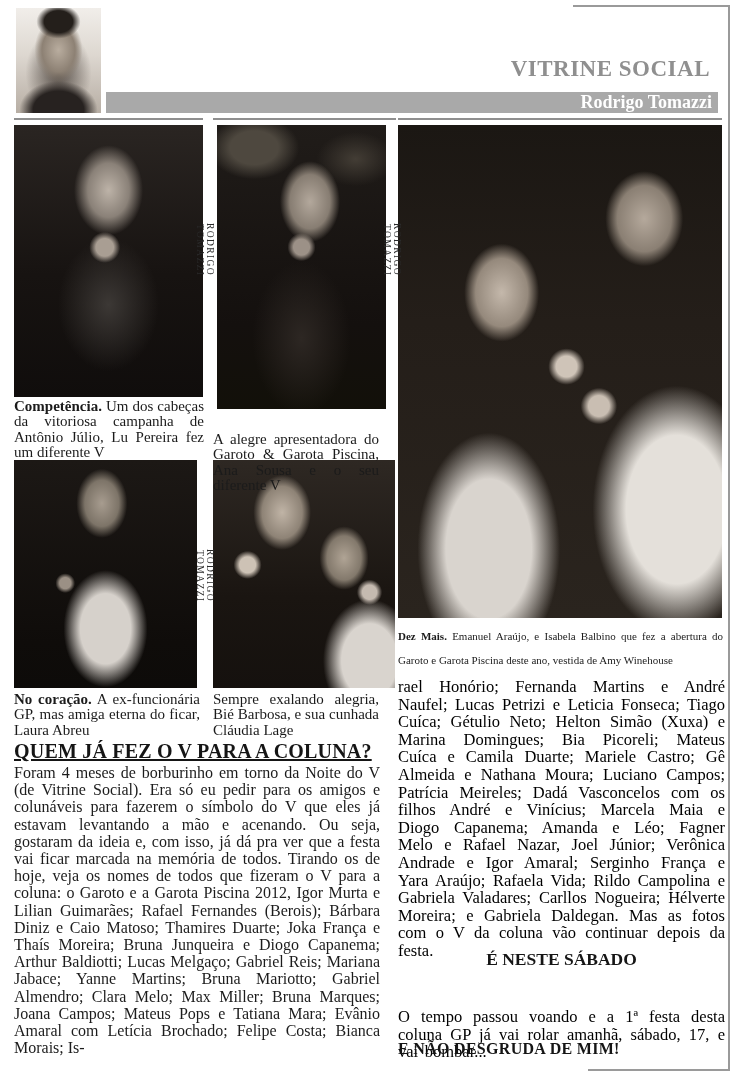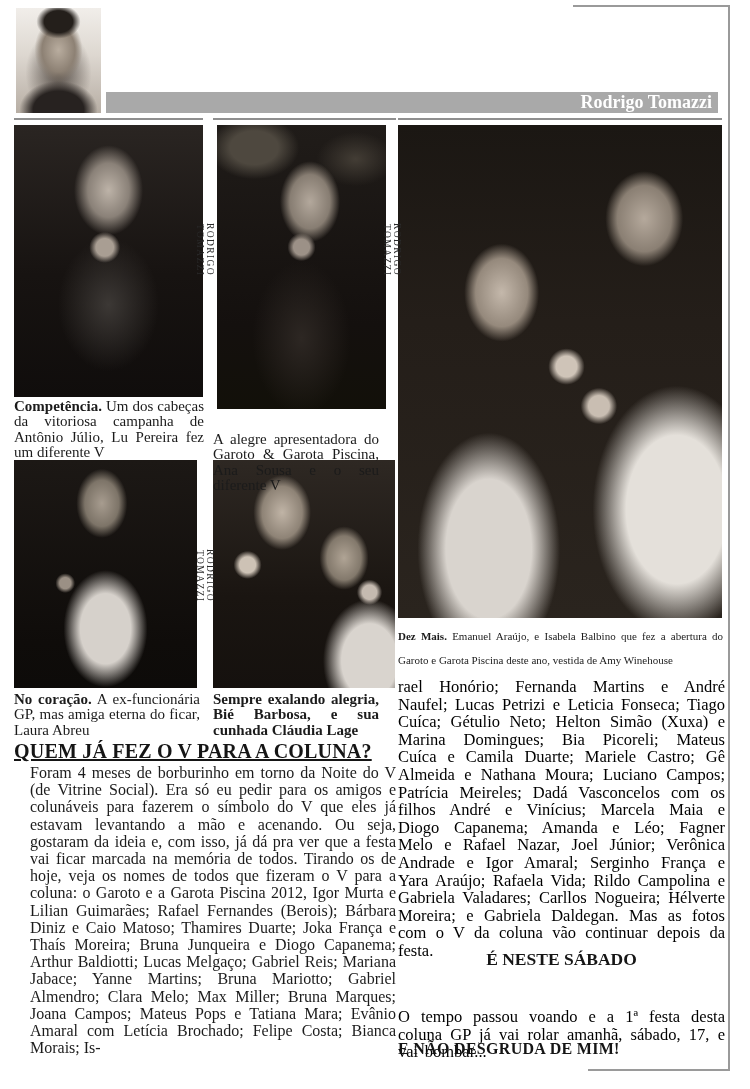--- a/index.html
+++ b/index.html
@@ -82,31 +82,32 @@
     height:108px;text-align:center;
   }
 
   
   .caption{font-size:15px;line-height:15.3px;text-align:justify;color:#1b1b1b;}
   .caption b{font-weight:bold;}
   .caption-big{font-size:11px;line-height:24px;}
 
   
   .art-heading{font-size:20px;font-weight:bold;letter-spacing:.2px;color:#151515;}
-  .col-left{left:30px;width:366px;font-size:16px;line-height:17.2px;text-align:justify;color:#1c1c1c;}
+  .col-left{left:14px;width:366px;font-size:16px;line-height:17.2px;text-align:justify;color:#1c1c1c;}
   .col-right{left:398px;width:327px;font-size:16.5px;line-height:17.6px;text-align:justify;word-spacing:2.5px;color:#000000;}
   .sub-heading{font-size:17.5px;font-weight:bold;color:#151515;text-align:center;}
   .closing{font-size:16px;font-weight:bold;letter-spacing:.3px;color:#151515;}
 </style>
 </head>
 <body>
 
 <div id="page">
 
   <div class="abs author-photo"></div>
+  <div class="abs masthead-title">VITRINE SOCIAL</div>
   <div class="abs masthead-bar">
     <span>Rodrigo Tomazzi</span>
   </div>
 
   <div class="abs ln" style="left:573px;top:5px;width:156px;height:2px;"></div>
   <div class="abs ln" style="left:728px;top:5px;width:2px;height:1066px;"></div>
   <div class="abs ln" style="left:588px;top:1069px;width:142px;height:2px;"></div>
 
   <div class="abs rule" style="left:14px;width:189px;"></div>
   <div class="abs rule" style="left:213px;width:183px;"></div>
@@ -130,21 +131,21 @@
     <span>A alegre apresentadora do Garoto &amp; Garota Piscina, Ana Sousa e o seu diferente V</span>
   </div>
   <div class="abs caption caption-big" style="left:398px;top:624px;width:325px;">
     <b>Dez Mais.</b>
     <span>Emanuel Araújo, e Isabela Balbino que fez a abertura do Garoto e Garota Piscina deste ano, vestida de Amy Winehouse</span>
   </div>
   <div class="abs caption" style="left:14px;top:692px;width:186px;">
     <b>No coração.</b>
     <span>A ex-funcionária GP, mas amiga eterna do ficar, Laura Abreu</span>
   </div>
-  <div class="abs caption" style="left:213px;top:692px;width:166px;font-weight:bold;">
+  <div class="abs caption" style="left:213px;top:692px;width:166px;">
     <span>Sempre exalando alegria, Bié Barbosa, e sua cunhada Cláudia Lage</span>
   </div>
 
   <div class="abs art-heading" style="left:14px;top:740px;width:370px;text-decoration:underline;">QUEM JÁ FEZ O V PARA A COLUNA?</div>
   <div class="abs col-left" style="top:764px;">Foram 4 meses de borburinho em torno da Noite do V (de Vitrine Social). Era só eu pedir para os amigos e colunáveis para fazerem o símbolo do V que eles já estavam levantando a mão e acenando. Ou seja, gostaram da ideia e, com isso, já dá pra ver que a festa vai ficar marcada na memória de todos. Tirando os de hoje, veja os nomes de todos que fizeram o V para a coluna: o Garoto e a Garota Piscina 2012, Igor Murta e Lilian Guimarães; Rafael Fernandes (Berois); Bárbara Diniz e Caio Matoso; Thamires Duarte; Joka França e Thaís Moreira; Bruna Junqueira e Diogo Capanema; Arthur Baldiotti; Lucas Melgaço; Gabriel Reis; Mariana Jabace; Yanne Martins; Bruna Mariotto; Gabriel Almendro; Clara Melo; Max Miller; Bruna Marques; Joana Campos; Mateus Pops e Tatiana Mara; Evânio Amaral com Letícia Brochado; Felipe Costa; Bianca Morais; Is-</div>
 
   <div class="abs col-right" style="top:678px;">rael Honório; Fernanda Martins e André Naufel; Lucas Petrizi e Leticia Fonseca; Tiago Cuíca; Gétulio Neto; Helton Simão (Xuxa) e Marina Domingues; Bia Picoreli; Mateus Cuíca e Camila Duarte; Mariele Castro; Gê Almeida e Nathana Moura; Luciano Campos; Patrícia Meireles; Dadá Vasconcelos com os filhos André e Vinícius; Marcela Maia e Diogo Capanema; Amanda e Léo; Fagner Melo e Rafael Nazar, Joel Júnior; Verônica Andrade e Igor Amaral; Serginho França e Yara Araújo; Rafaela Vida; Rildo Campolina e Gabriela Valadares; Carllos Nogueira; Hélverte Moreira; e Gabriela Daldegan. Mas as fotos com o V da coluna vão continuar depois da festa.</div>
   <div class="abs sub-heading" style="left:398px;top:949px;width:327px;">É NESTE SÁBADO</div>
   <div class="abs col-right" style="top:1008px;">O tempo passou voando e a 1ª festa desta coluna GP já vai rolar amanhã, sábado, 17, e vai bombar...</div>
   <div class="abs closing" style="left:398px;top:1040px;width:327px;">E NÃO DESGRUDA DE MIM!</div>

